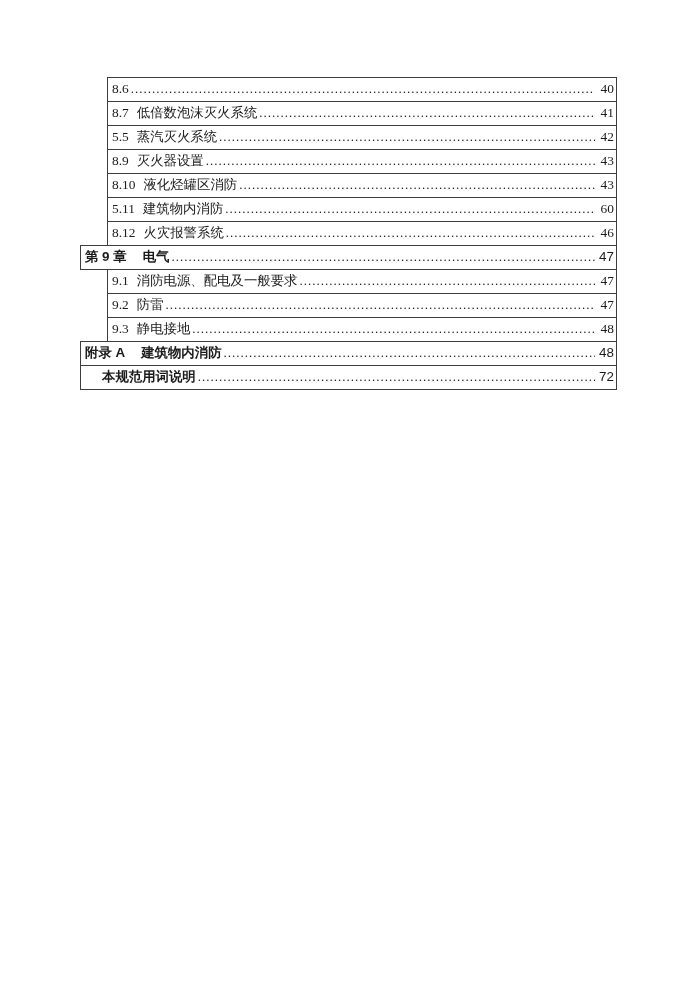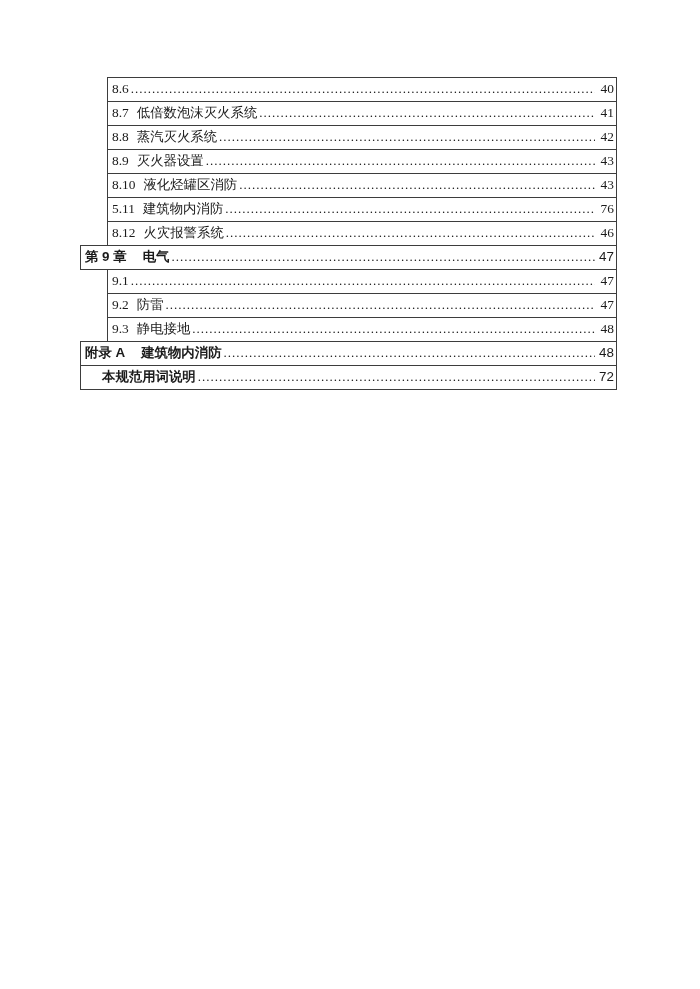--- a/index.html
+++ b/index.html
@@ -80,57 +80,58 @@
     <span class="leader">....................................................................................................................................................................................................................................................................</span>
     <span class="pageno">40</span>
   </div>
       <div class="row sub">
     <span class="num">8.7</span>
     <span class="title">低倍数泡沫灭火系统</span>
     <span class="leader">....................................................................................................................................................................................................................................................................</span>
     <span class="pageno">41</span>
   </div>
       <div class="row sub">
-    <span class="num">8.8</span>
+    <span class="num">5.5</span>
     <span class="title">蒸汽灭火系统</span>
     <span class="leader">....................................................................................................................................................................................................................................................................</span>
     <span class="pageno">42</span>
   </div>
       <div class="row sub">
     <span class="num">8.9</span>
     <span class="title">灭火器设置</span>
     <span class="leader">....................................................................................................................................................................................................................................................................</span>
     <span class="pageno">43</span>
   </div>
       <div class="row sub">
     <span class="num">8.10</span>
     <span class="title">液化烃罐区消防</span>
     <span class="leader">....................................................................................................................................................................................................................................................................</span>
     <span class="pageno">43</span>
   </div>
       <div class="row sub">
     <span class="num">5.11</span>
     <span class="title">建筑物内消防</span>
     <span class="leader">....................................................................................................................................................................................................................................................................</span>
-    <span class="pageno">76</span>
+    <span class="pageno">60</span>
   </div>
       <div class="row sub">
     <span class="num">8.12</span>
     <span class="title">火灾报警系统</span>
     <span class="leader">....................................................................................................................................................................................................................................................................</span>
     <span class="pageno">46</span>
   </div>
       <div class="row chapter">
     <span class="num">第 9 章</span>
     <span class="title">电气</span>
     <span class="leader">....................................................................................................................................................................................................................................................................</span>
     <span class="pageno">47</span>
   </div>
       <div class="row sub">
     <span class="num">9.1</span>
+    <span class="title">消防电源、配电及一般要求</span>
     <span class="leader">....................................................................................................................................................................................................................................................................</span>
     <span class="pageno">47</span>
   </div>
       <div class="row sub">
     <span class="num">9.2</span>
     <span class="title">防雷</span>
     <span class="leader">....................................................................................................................................................................................................................................................................</span>
     <span class="pageno">47</span>
   </div>
       <div class="row sub">

